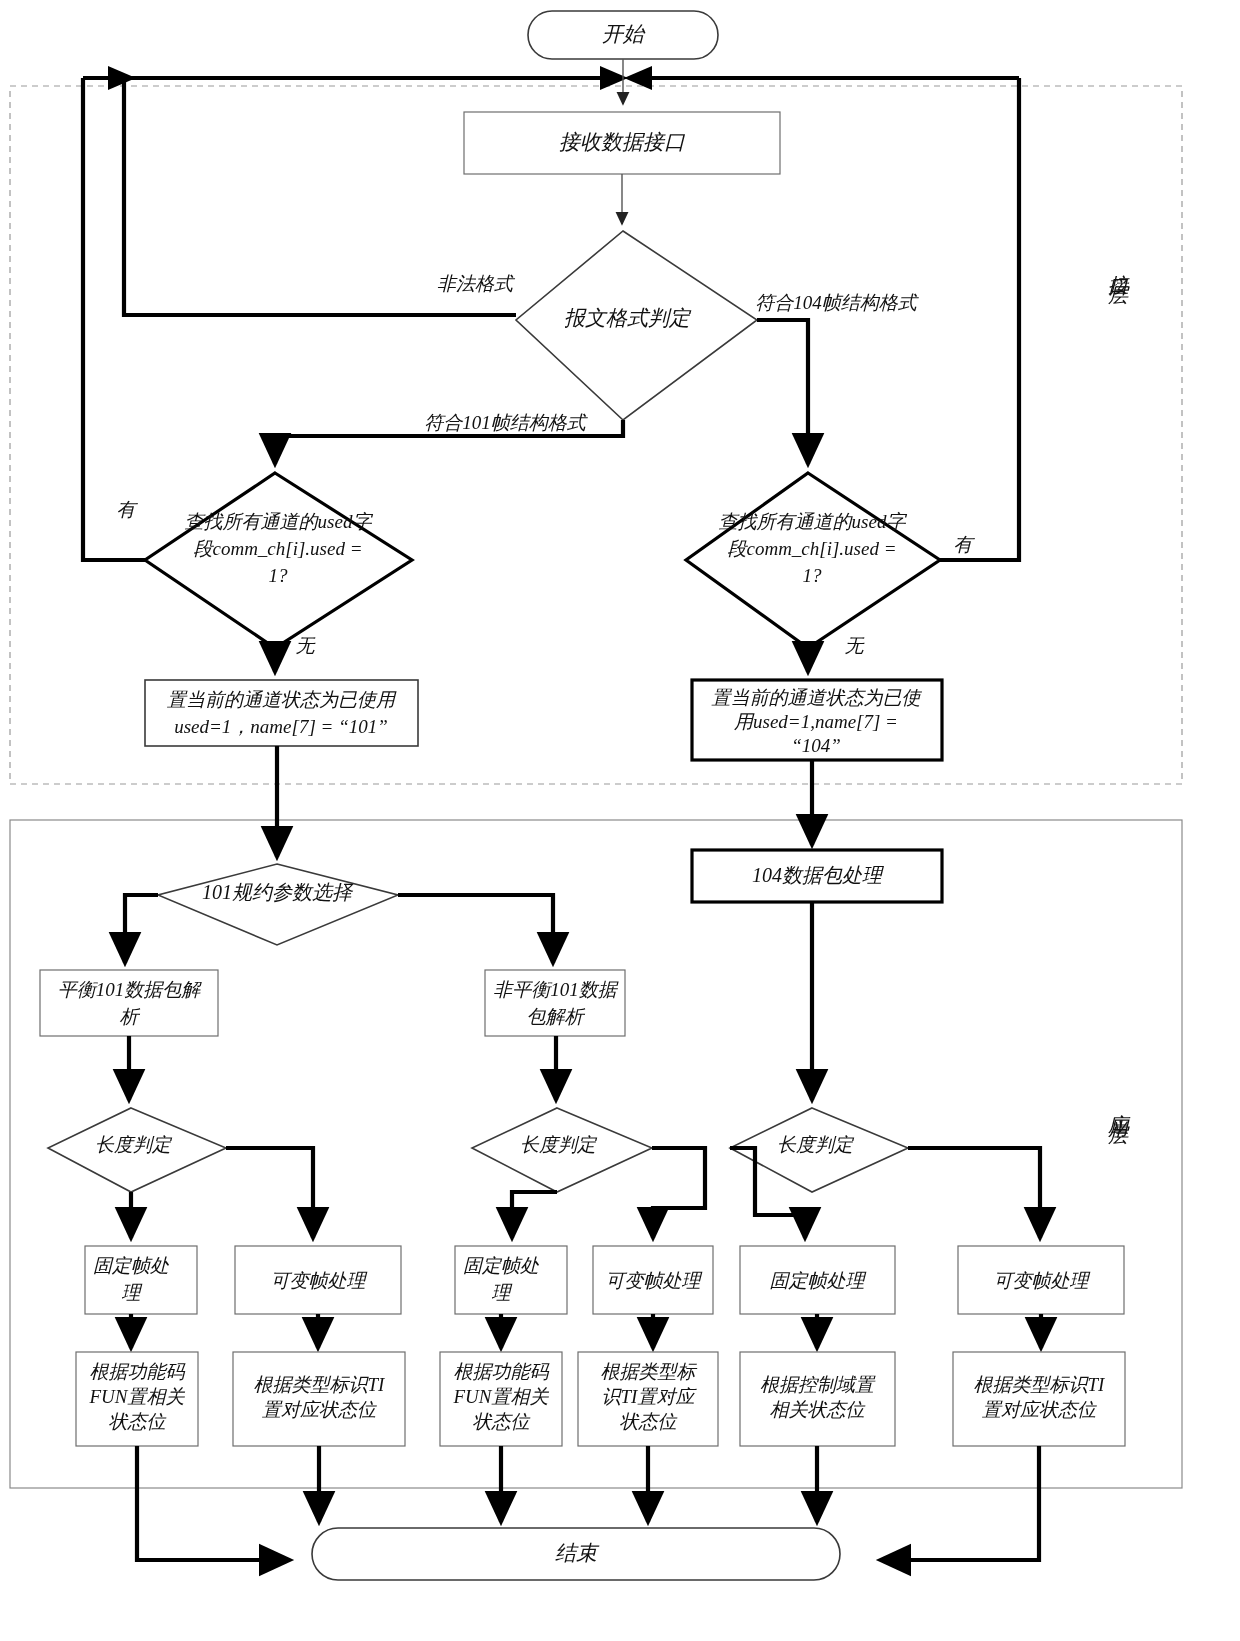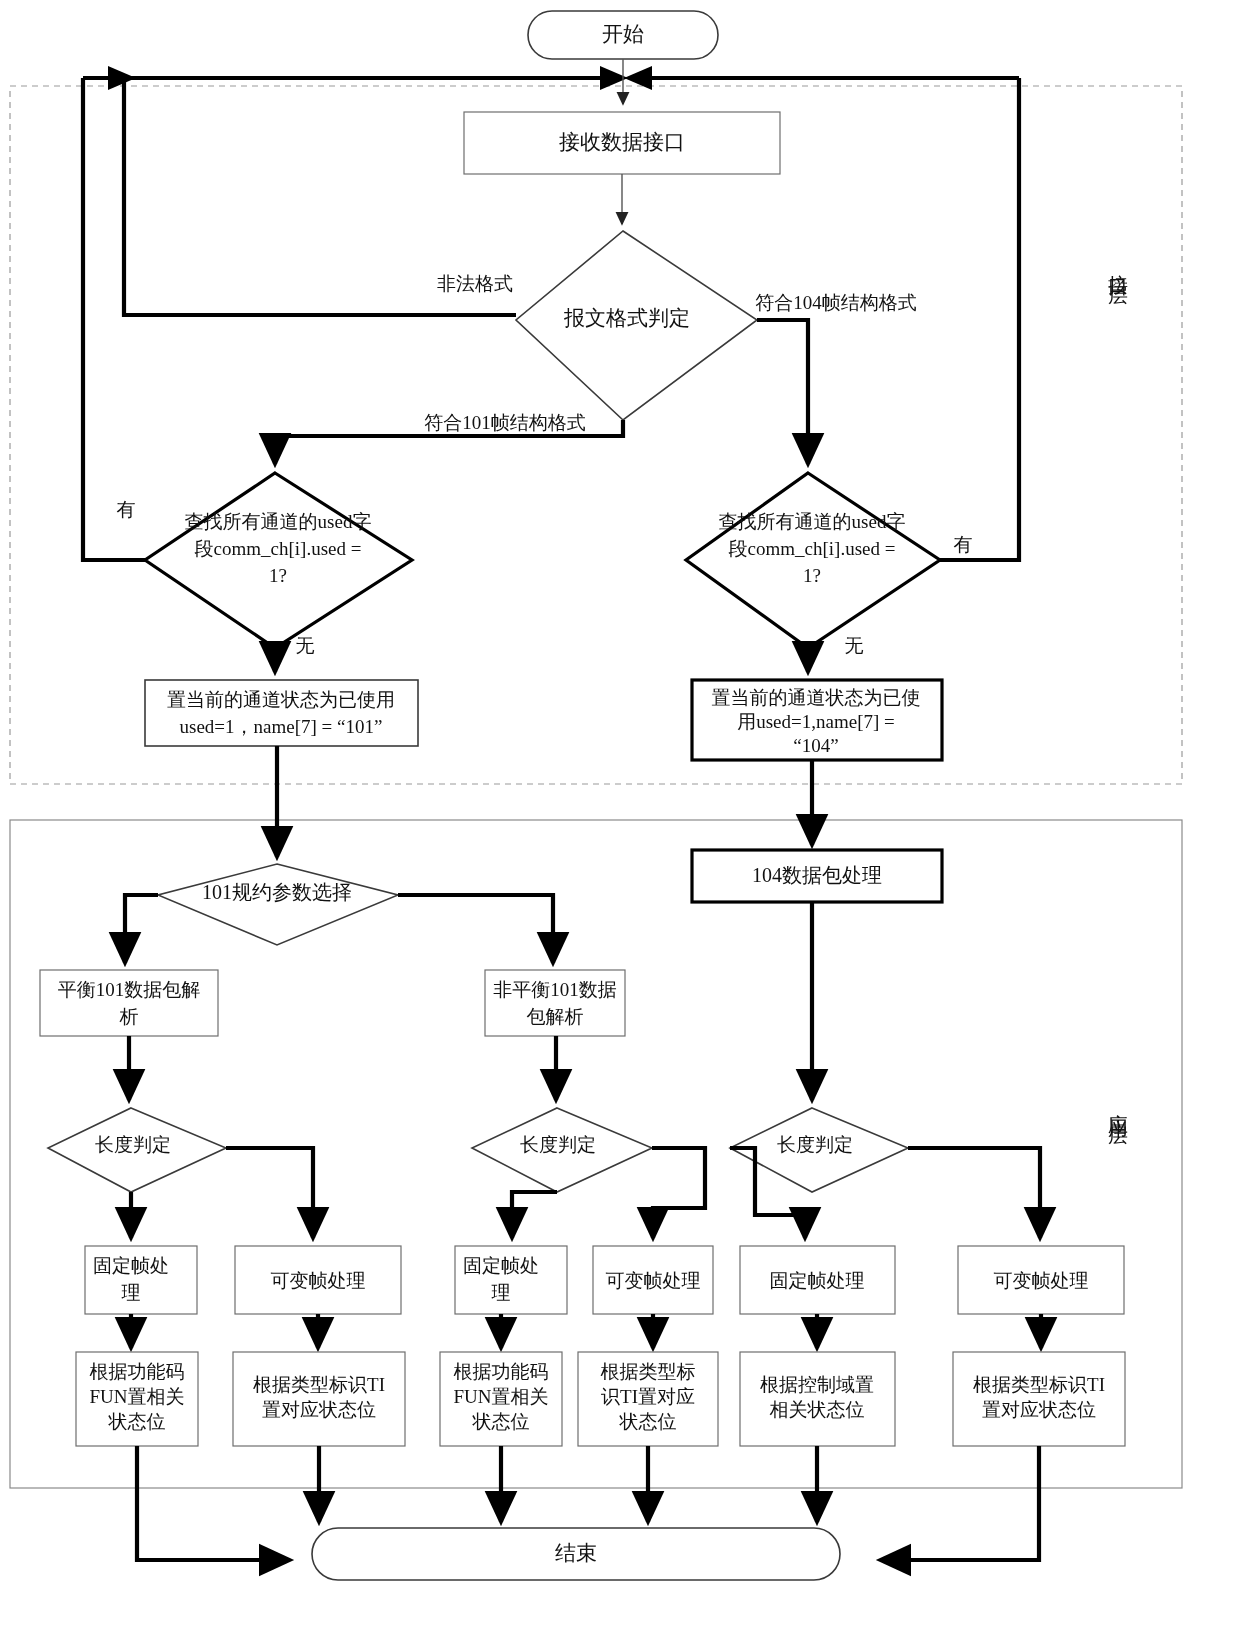--- a/index.html
+++ b/index.html
@@ -7,20 +7,21 @@
     padding: 0;
     background: #ffffff;
   }
   #root {
     position: relative;
     width: 1216px;
     height: 1641px;
     background: #ffffff;
     font-family: "Liberation Serif", "DejaVu Serif", serif;
     overflow: hidden;
+    font-style: italic;
   }
   svg.flow {
     position: absolute;
     left: 0;
     top: 0;
     width: 1240px;
     height: 1641px;
   }
   .node-text {
     font-family: "Liberation Serif", "DejaVu Serif", serif;

